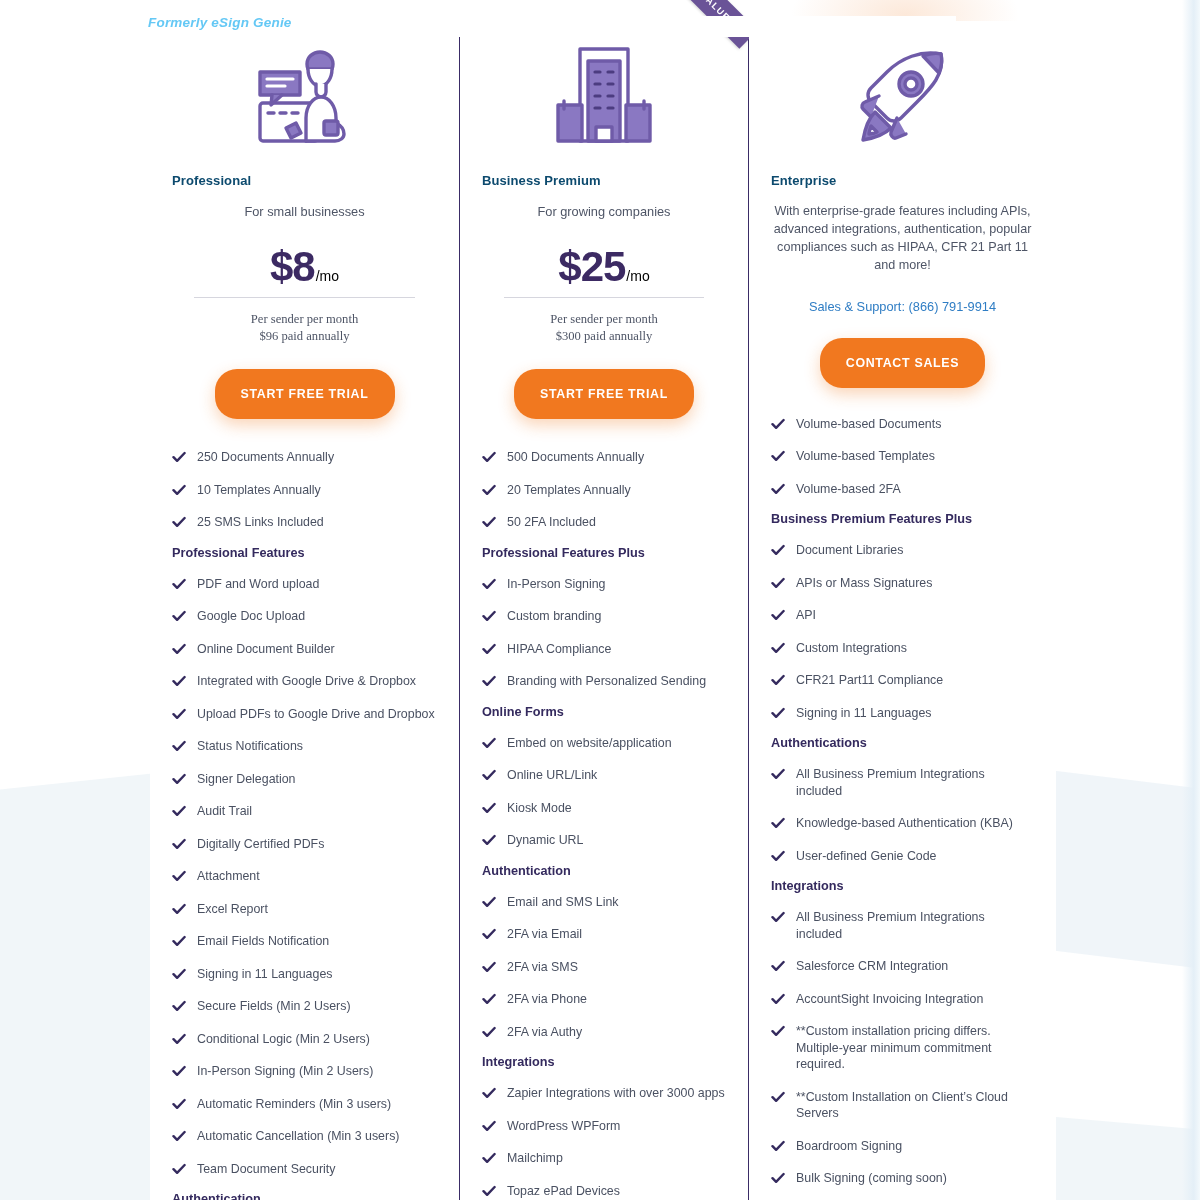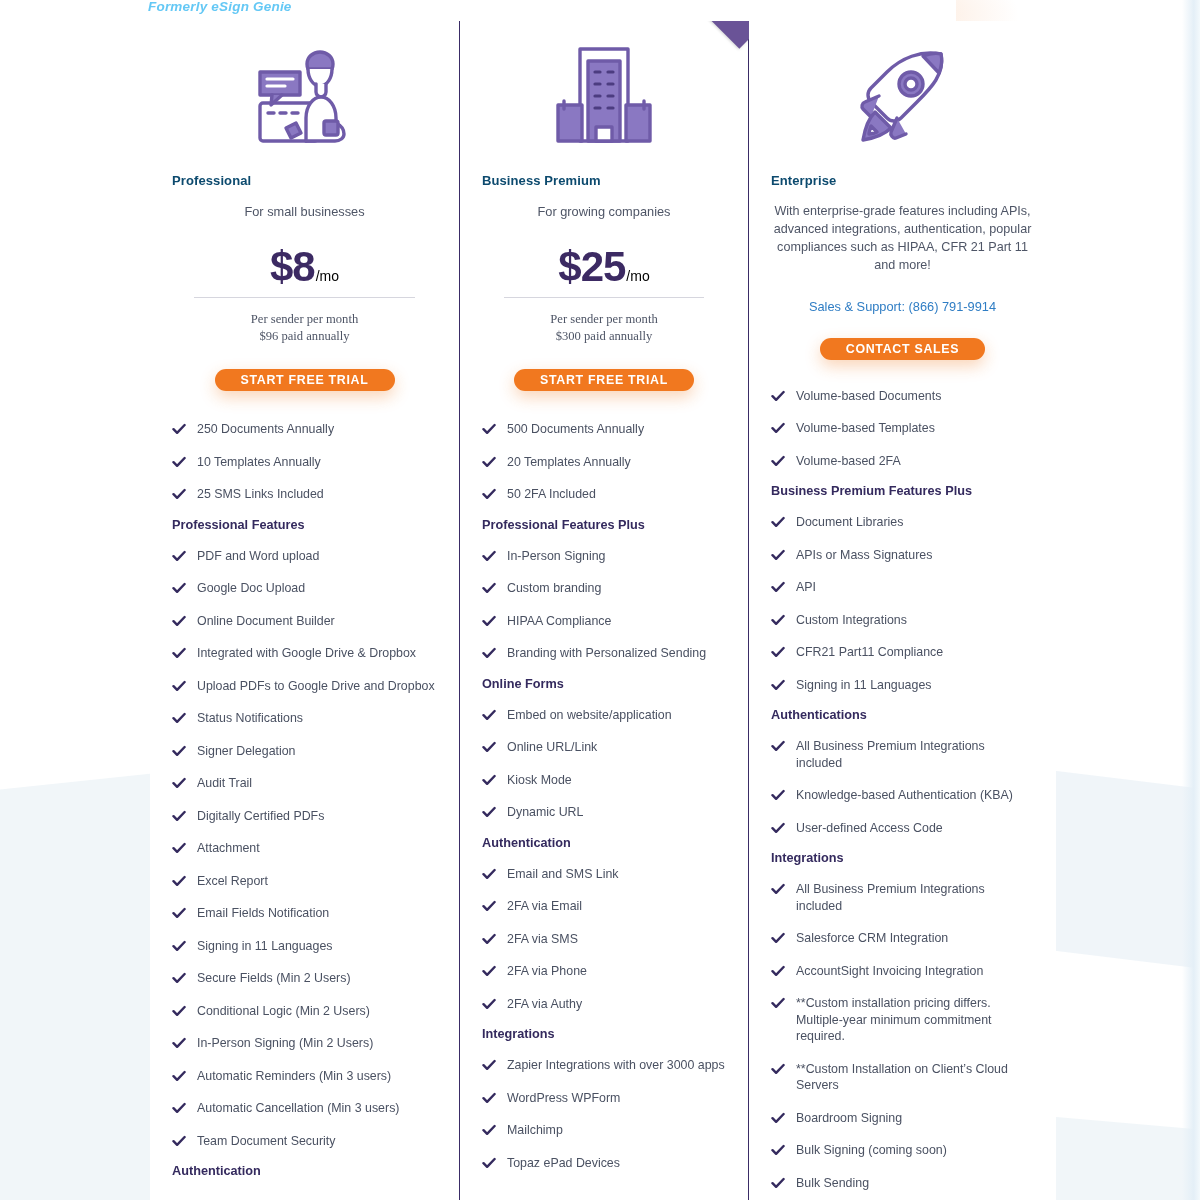--- a/index.html
+++ b/index.html
@@ -43,21 +43,21 @@
 
   
   .glow {
     position:absolute; border-radius:50%;
     background:radial-gradient(ellipse at center, rgba(246,180,130,.30) 0%, rgba(246,180,130,0) 70%);
     pointer-events:none;
   }
 
   
   .topbar {
-    position:absolute; left:0; top:0; width:956px; height:21px;
+    position:absolute; left:0; top:16px; width:956px; height:21px;
     background:#ffffff; z-index:6;
   }
   .formerly {
     position:absolute; left:148px; top:-1px;
     font-size:13.5px; font-style:italic; font-weight:bold;
     color:#64c8f5; letter-spacing:.2px; white-space:nowrap;
   }
 
   
   .cards {
@@ -135,21 +135,21 @@
   .sales-link {
     display:block; text-align:center; font-size:12.8px;
     color:#2f7dc4; text-decoration:none; margin-top:24px;
   }
 
   .cta-wrap { display:flex; justify-content:center; margin-top:24px; }
   .cta {
     display:inline-block; border:none; cursor:pointer;
     background:#f1781f;
     color:#ffffff; font-size:12.4px; font-weight:bold; letter-spacing:.7px;
-    padding:4px 26px; border-radius:22px;
+    padding:18px 26px; border-radius:22px;
     box-shadow:0 6px 16px rgba(241,120,31,.32);
     font-family:"Liberation Sans", sans-serif;
   }
 
   
   .features { margin-top:30px; }
   .features.ent { margin-top:28px; }
   .feat {
     position:relative;
     padding-left:25px;
@@ -575,21 +575,21 @@
               </span><span>All Business Premium Integrations included</span></div>
             <div class="feat"><span class="tick">
                 <svg width="14" height="14" viewBox="0 0 14 14">
                   <path d="M1.5 7.2l3.6 3.6L12.6 3" fill="none" stroke="currentColor" stroke-width="2.4" stroke-linecap="round" stroke-linejoin="round"></path>
                 </svg>
               </span><span>Knowledge-based Authentication (KBA)</span></div>
             <div class="feat"><span class="tick">
                 <svg width="14" height="14" viewBox="0 0 14 14">
                   <path d="M1.5 7.2l3.6 3.6L12.6 3" fill="none" stroke="currentColor" stroke-width="2.4" stroke-linecap="round" stroke-linejoin="round"></path>
                 </svg>
-              </span><span>User-defined Access Code</span></div>
+              </span><span>User-defined Genie Code</span></div>
             <div class="grp">Integrations</div>
             <div class="feat"><span class="tick">
                 <svg width="14" height="14" viewBox="0 0 14 14">
                   <path d="M1.5 7.2l3.6 3.6L12.6 3" fill="none" stroke="currentColor" stroke-width="2.4" stroke-linecap="round" stroke-linejoin="round"></path>
                 </svg>
               </span><span>All Business Premium Integrations included</span></div>
             <div class="feat"><span class="tick">
                 <svg width="14" height="14" viewBox="0 0 14 14">
                   <path d="M1.5 7.2l3.6 3.6L12.6 3" fill="none" stroke="currentColor" stroke-width="2.4" stroke-linecap="round" stroke-linejoin="round"></path>
                 </svg>

